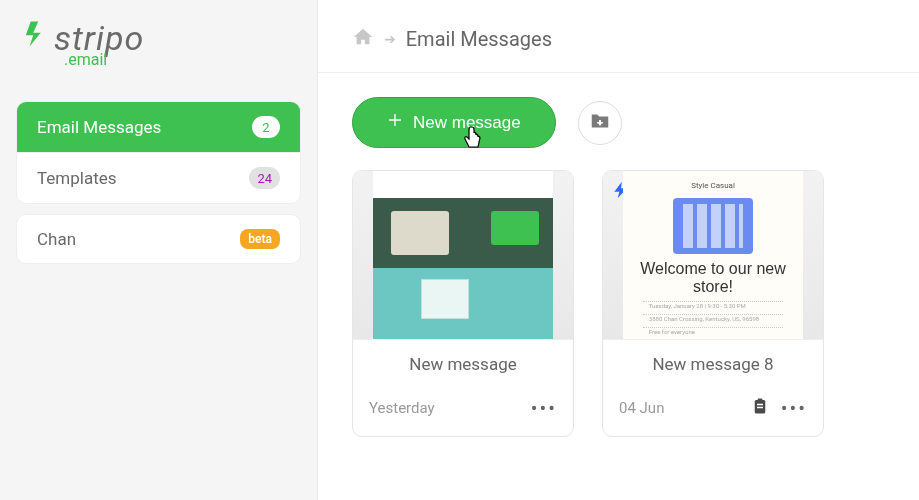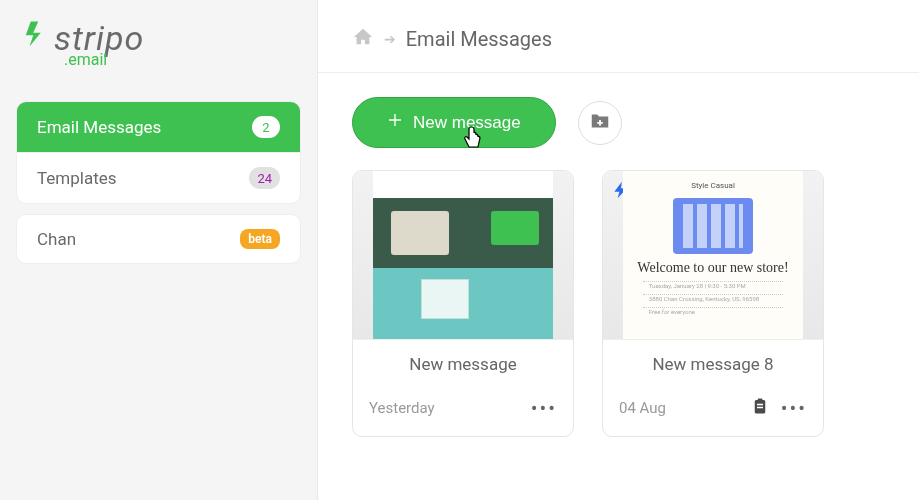--- a/index.html
+++ b/index.html
@@ -180,22 +180,22 @@
   position: relative;
 }
 .thumb-inner2 .pic::after{
   content:"";
   position:absolute;
   inset: 6px 10px 6px 10px;
   background: repeating-linear-gradient(90deg,#fff 0 10px,#6b8bf0 10px 14px);
   opacity:.6;
 }
 .thumb-inner2 .scr {
-  font-family: Liberation Serif, serif;
-  font-size: 14px;
+  font-family: Liberation Sans, sans-serif;
+  font-size: 16px;
   color: #333;
 }
 .thumb-inner2 .lines div{
   border-top:1px dotted #ccc;
   margin:5px 10px;
   height: 8px;
   text-align:left;
   padding-left:6px;
   color:#aaa;
   font-size:6px;
@@ -327,21 +327,21 @@
               <div class="scr">Welcome to our new store!</div>
               <div class="lines">
                 <div>Tuesday, January 28 | 9:30 - 5:30 PM</div>
                 <div>3880 Chan Crossing, Kentucky, US, 96598</div>
                 <div>Free for everyone</div>
               </div>
             </div>
           </div>
           <div class="card-title">New message 8</div>
           <div class="card-footer">
-            <span>04 Aug</span>
+            <span>04 Jun</span>
             <div class="card-actions">
               <span class="clip">
                 <svg width="18" height="20" viewBox="0 0 24 24">
                     <rect x="5" y="4" width="14" height="18" rx="2" fill="#4a4a4a"></rect>
                     <rect x="9" y="2" width="6" height="4" rx="1" fill="#4a4a4a"></rect>
                     <rect x="8" y="9" width="8" height="2" fill="#fff"></rect>
                     <rect x="8" y="13" width="8" height="2" fill="#fff"></rect>
                   </svg>
               </span>
               <span class="dots">•••</span>

